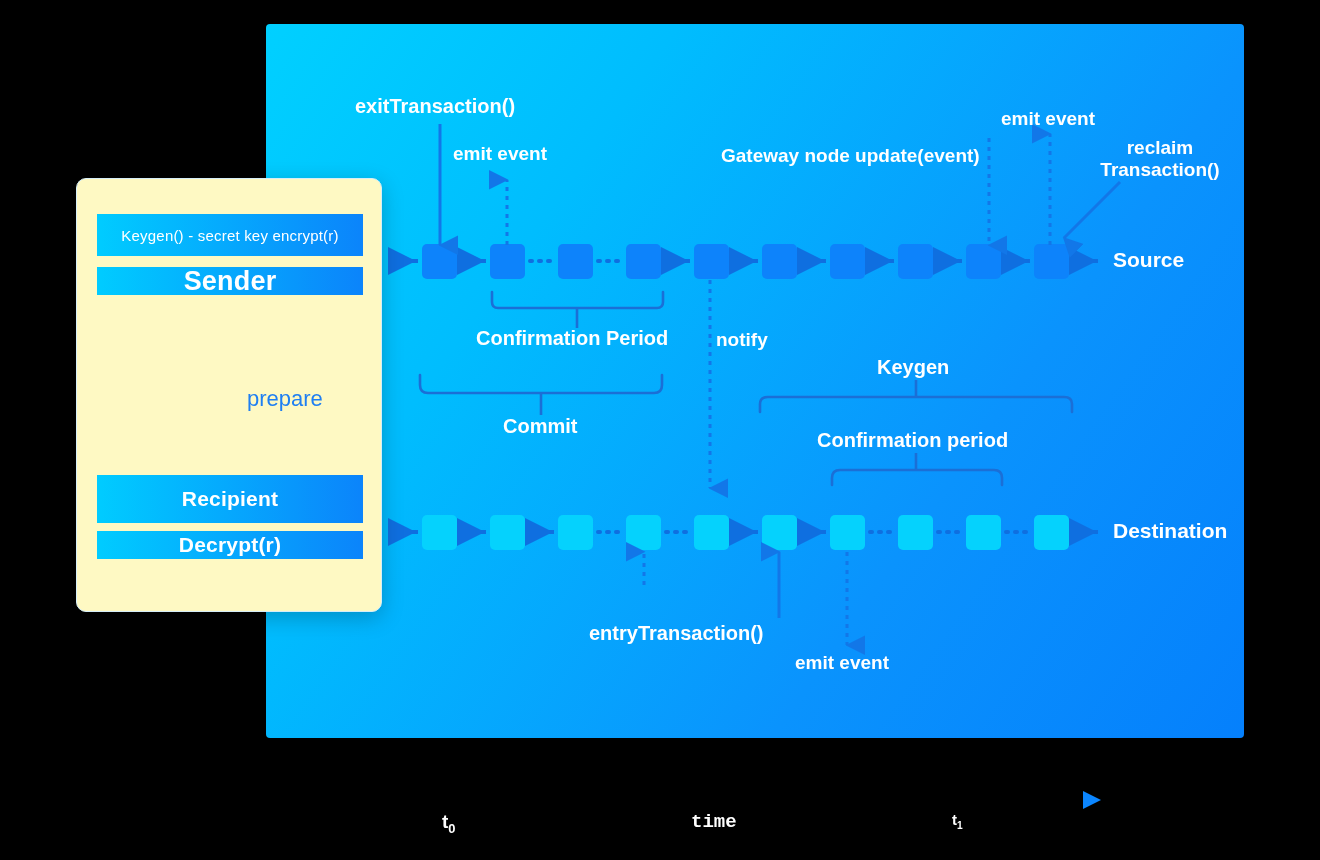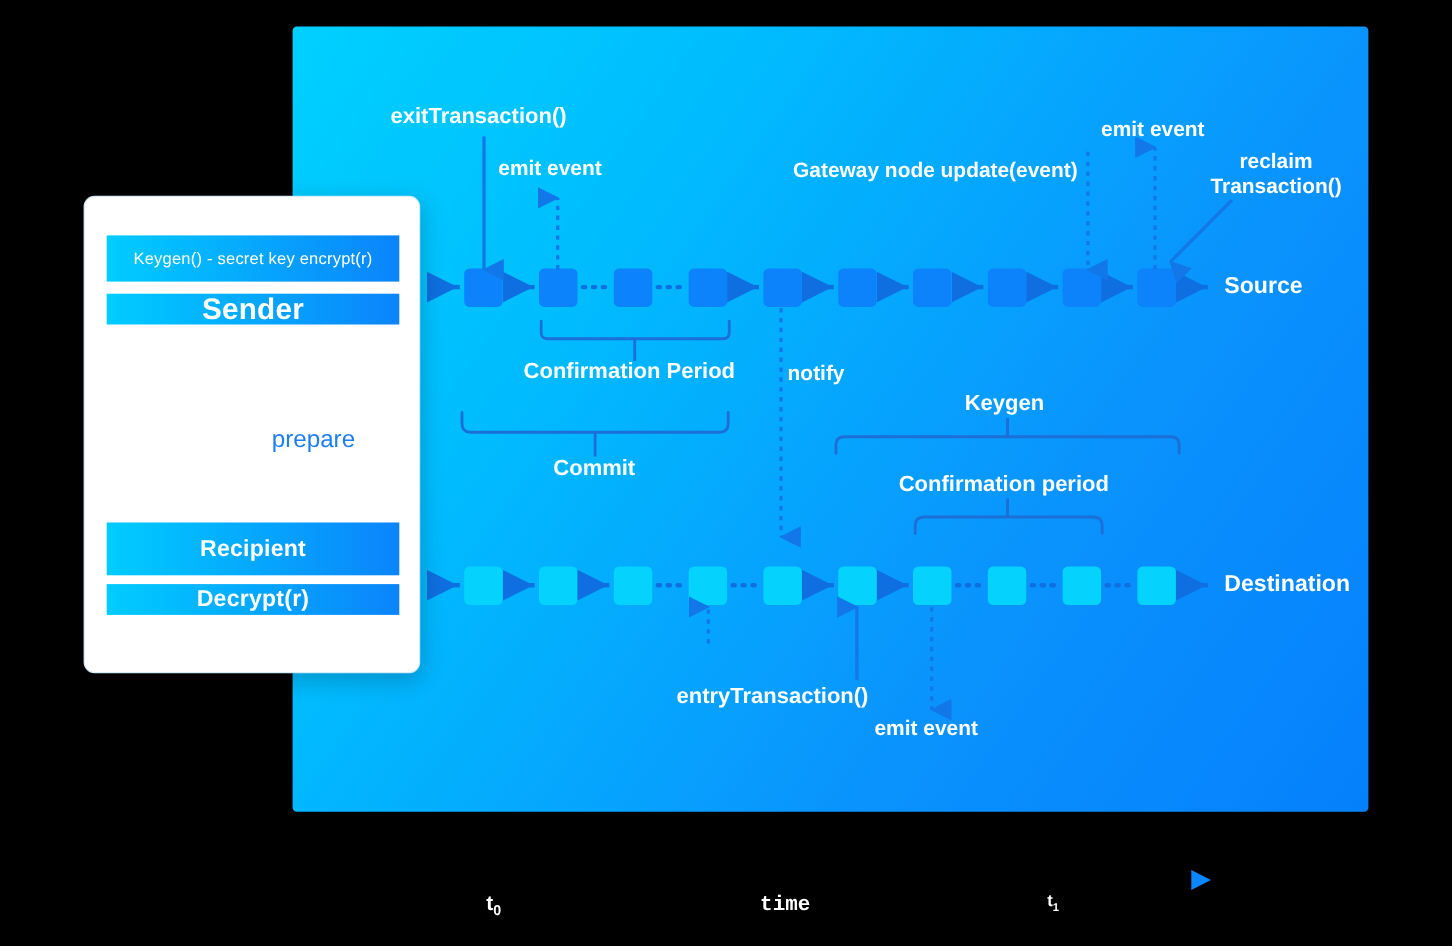--- a/index.html
+++ b/index.html
@@ -18,21 +18,21 @@
     width: 978px; height: 714px;
     background: linear-gradient(125deg, #00d0ff 0%, #00bdfe 28%, #0a93fd 68%, #0580fc 100%);
     border-radius: 4px;
   }
 
   
   .panel-card {
     position: absolute;
     left: 76px; top: 178px;
     width: 306px; height: 434px;
-    background: #ffffff;
+    background: #fef9c3;
     border: 1px solid #d5eef9;
     border-radius: 10px;
     box-shadow: 0 6px 22px rgba(0,0,0,0.22);
   }
   .card-bar {
     position: absolute;
     left: 20px;
     width: 266px;
     color: #ffffff;
     display: flex; align-items: center; justify-content: center;
@@ -238,21 +238,21 @@
 
   <div class="lbl s20" style="left:503px; top:415px;">Commit</div>
 
   <div class="lbl s19" style="left:716px; top:329px;">notify</div>
 
   <div class="lbl s20" style="left:877px; top:356px;">Keygen</div>
 
   <div class="lbl s20" style="left:817px; top:429px;">Confirmation period</div>
 
 
-  <div class="lbl s20" style="left:615px; top:622px;">entryTransaction()</div>
+  <div class="lbl s20" style="left:589px; top:622px;">entryTransaction()</div>
 
   <div class="lbl s19" style="left:795px; top:652px;">emit event</div>
 
   <div class="t-lbl" style="left:442px; top:811px; font-size:19px;">
     <span>t</span><sub>0</sub>
   </div>
   <div class="t-lbl" style="left:691px; top:811px; font-size:19px;font-family:Liberation Mono, monospace;">time</div>
   <div class="t-lbl" style="left:952px; top:811px; font-size:15px;">
     <span>t</span><sub>1</sub>
   </div>

